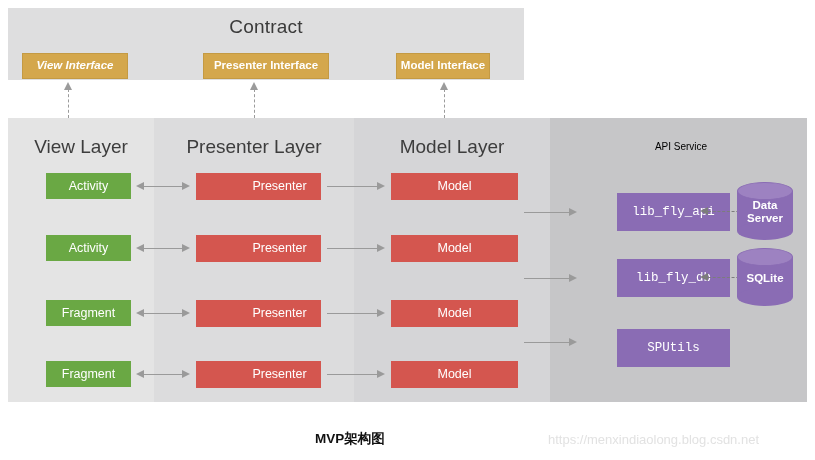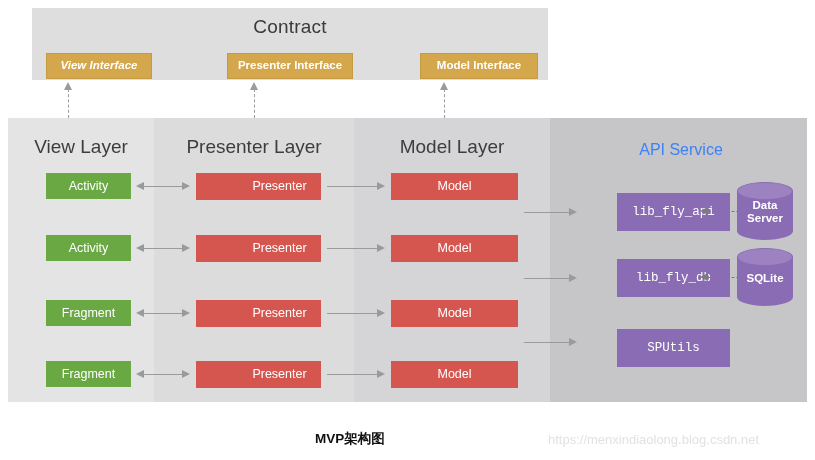--- a/index.html
+++ b/index.html
@@ -17,21 +17,20 @@
   }
 
   
   #contract-panel {
     position: absolute;
     left: 8px;
     top: 8px;
     width: 516px;
     height: 72px;
     background: #dededf;
-    margin-left: 24px;
   }
   #contract-title {
     position: absolute;
     left: 0;
     top: 8px;
     width: 516px;
     text-align: center;
     font-size: 19px;
     color: #3a3a3a;
     letter-spacing: .2px;
@@ -46,21 +45,21 @@
     color: #ffffff;
     font-size: 11.5px;
     font-weight: bold;
     display: flex;
     align-items: center;
     justify-content: center;
     line-height: 1;
   }
   #iface-view     { left: 14px;  width: 106px; font-style: italic; }
   #iface-presenter{ left: 195px; width: 126px; }
-  #iface-model    { left: 388px; width: 118px; }
+  #iface-model    { left: 388px; width: 94px; }
 
   
   .dash-up {
     position: absolute;
     width: 9px;
     height: 36px;
   }
   .dash-up .stem {
     position: absolute;
     left: 4px;
@@ -103,21 +102,21 @@
   .band-title {
     position: absolute;
     top: 18px;
     text-align: center;
     color: #3d3d3d;
     white-space: nowrap;
   }
   #title-view      { left: 0px;   width: 146px; font-size: 19px; }
   #title-presenter { left: 146px; width: 200px; font-size: 19px; }
   #title-model     { left: 346px; width: 196px; font-size: 19px; }
-  #title-api       { left: 542px; width: 262px; font-size: 16px; top: 23px; color: #3b82f6; }
+  #title-api       { left: 542px; width: 262px; font-size: 10px; top: 23px; color: #000000; }
 
   
   .node {
     position: absolute;
     box-sizing: border-box;
     display: flex;
     align-items: center;
     justify-content: center;
     color: #ffffff;
     font-size: 12.5px;

